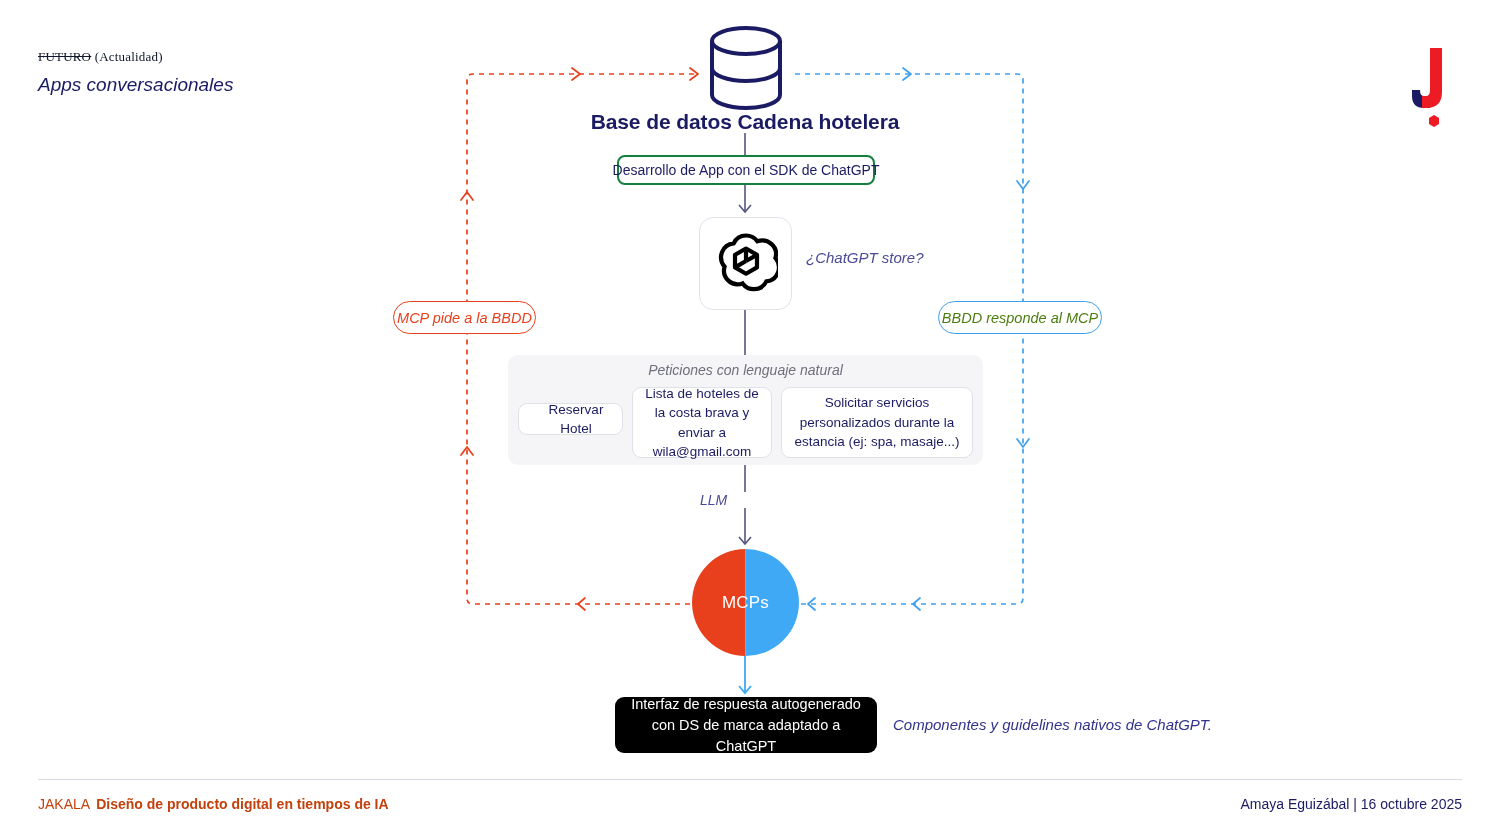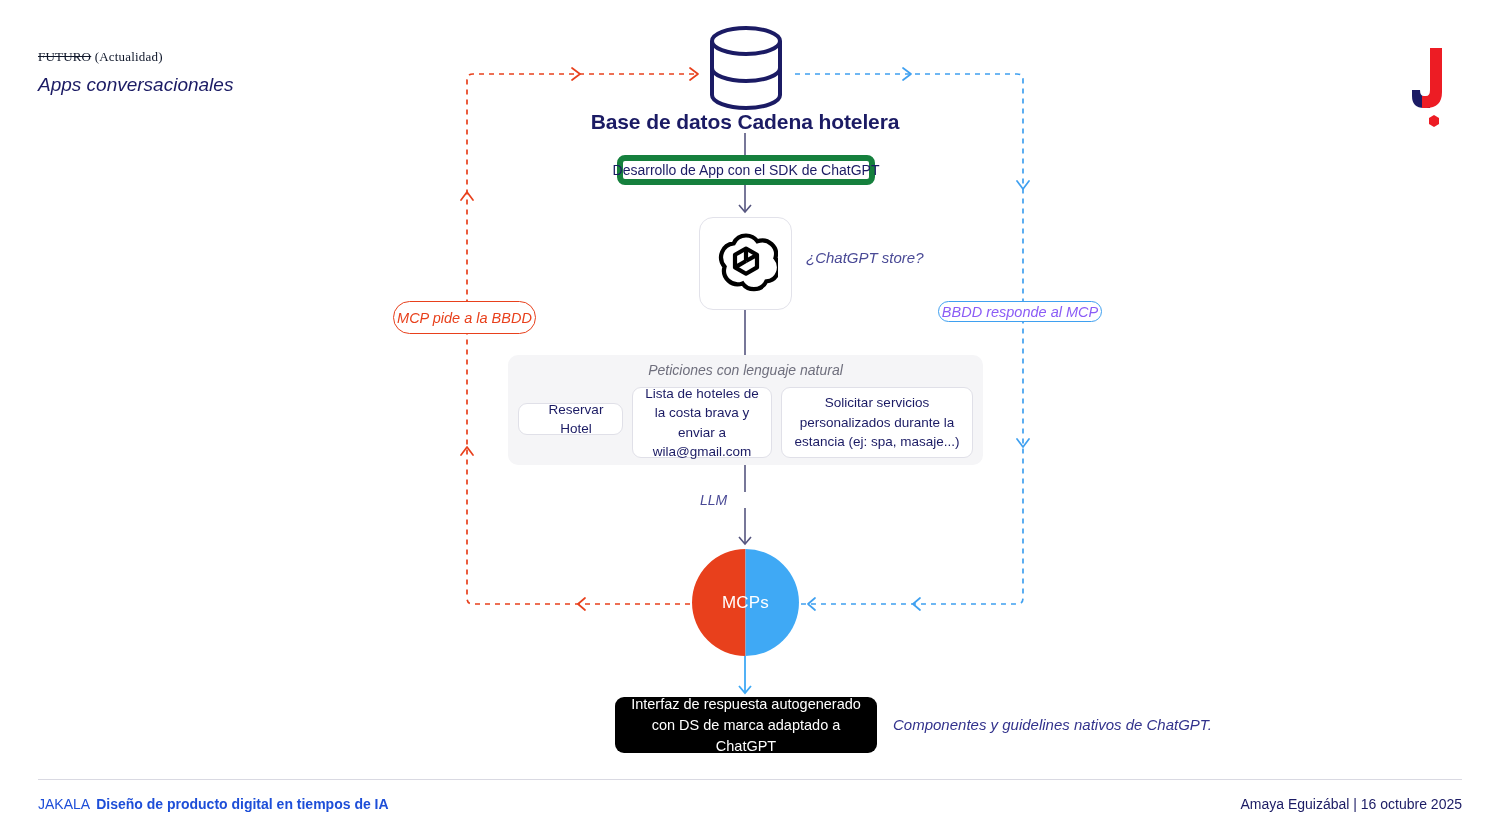--- a/index.html
+++ b/index.html
@@ -89,21 +89,21 @@
   }
 
   
   #sdk-box {
     position: absolute;
     left: 617px;
     top: 155px;
     width: 258px;
     height: 30px;
     box-sizing: border-box;
-    border: 6px solid #15803d;
+    border: 2px solid #15803d;
     border-radius: 8px;
     background: #ffffff;
     display: flex;
     align-items: center;
     justify-content: center;
     font-size: 14px;
     color: #1b1b64;
     white-space: nowrap;
   }
 
@@ -260,40 +260,40 @@
     top: 301px;
     width: 143px;
     height: 33px;
     border: 1.4px solid #e8401c;
     color: #e8401c;
   }
   #label-db-response {
     left: 938px;
     top: 301px;
     width: 164px;
-    height: 21px;
+    height: 33px;
     border: 1.4px solid #3fa0f0;
-    color: #8b5cf6;
+    color: #4d7c0f;
   }
 
   
   #footer-divider {
     position: absolute;
     left: 38px;
     top: 779px;
     width: 1424px;
     height: 1px;
     background: #d9d9e2;
   }
   #footer-left {
     position: absolute;
     left: 38px;
     top: 796px;
     font-size: 14px;
-    color: #1d4ed8;
+    color: #c2410c;
     white-space: nowrap;
   }
   #footer-left .deck-name {
     font-weight: bold;
     margin-left: 6px;
   }
   #footer-right {
     position: absolute;
     right: 38px;
     top: 796px;

